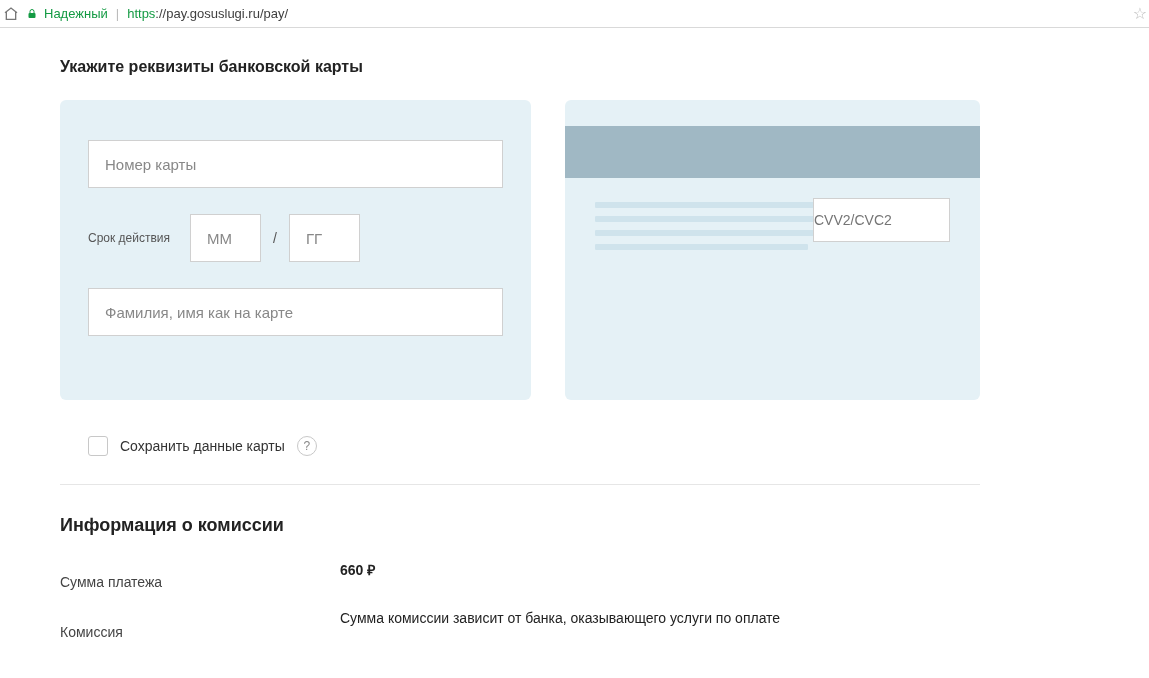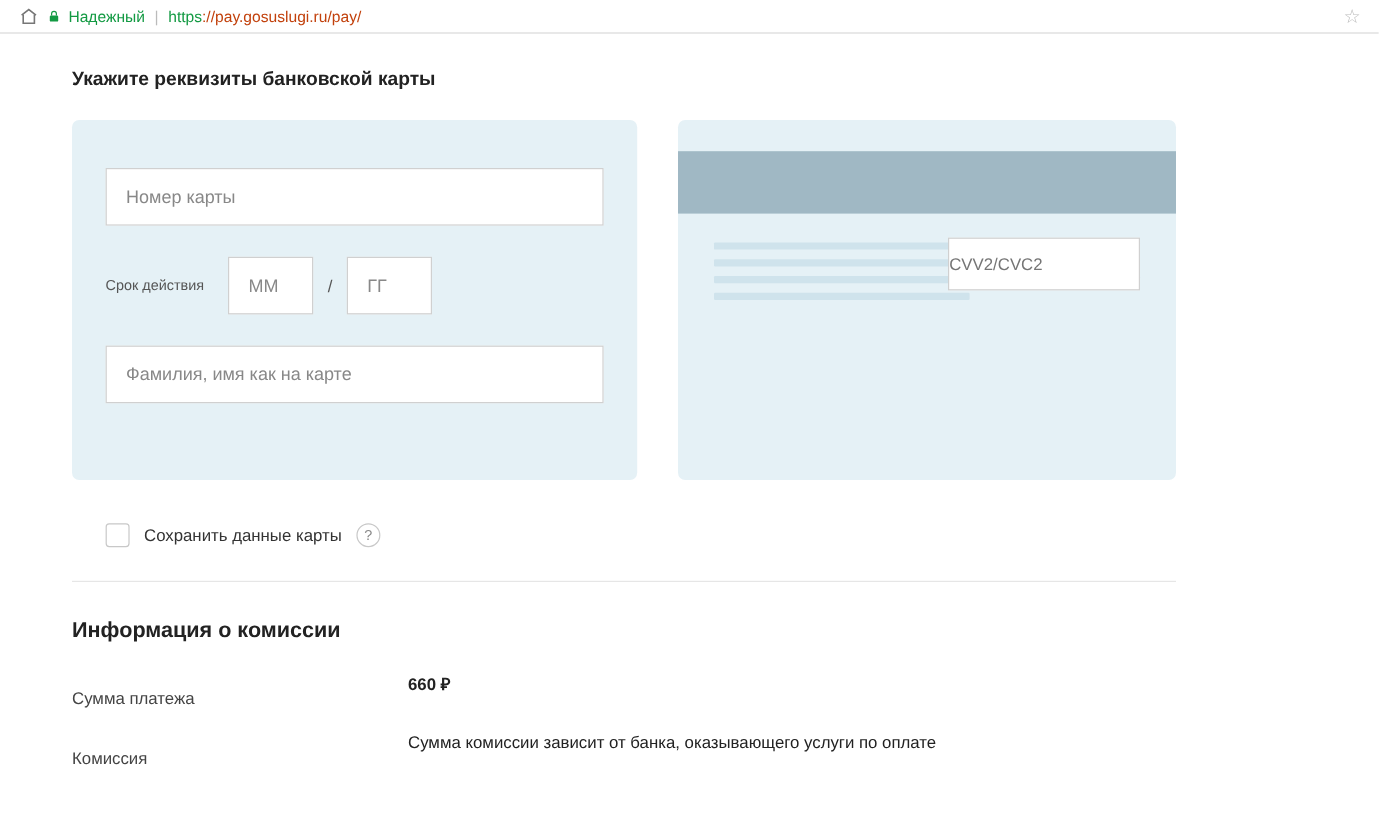--- a/index.html
+++ b/index.html
@@ -9,31 +9,31 @@
     color: #333;
     font-size: 14px;
   }
 
   
   .addr-bar {
     height: 28px;
     border-bottom: 1px solid #d9d9d9;
     display: flex;
     align-items: center;
-    padding: 0 15px;
+    padding: 0 2px;
     gap: 6px;
     font-size: 13px;
     background: #fff;
   }
   .home-icon { width: 18px; height: 18px; display:flex; align-items:center; justify-content:center;}
   .lock-icon { color: #139a43; display:flex; align-items:center; }
   .secure-label { color: #139a43; }
   .sep { color: #bbb; margin: 0 2px; }
   .url-https { color: #139a43; }
-  .url-rest { color: #c2410c; }
+  .url-rest { color: #404040; }
   .addr-wrap { display:flex; align-items:center; gap:6px; flex:1; }
   .star-icon { color:#bbb; font-size:16px; margin-left:auto; }
 
   
   .page {
     max-width: 920px;
     margin: 30px auto 0 60px;
   }
 
   h2.heading {
@@ -102,21 +102,21 @@
   .sign-line {
     height: 6px;
     background: #cfe3ec;
     margin-bottom: 8px;
     border-radius: 1px;
   }
   .cvv-box {
     position: absolute;
     right: 0;
     top: -4px;
-    width: 160px;
+    width: 137px;
     height: 44px;
     background: #fff;
     border: 1px solid #d0d0d0;
     display:flex;
     align-items:center;
     justify-content:center;
     color:#888;
     font-size:14px;
   }
 

